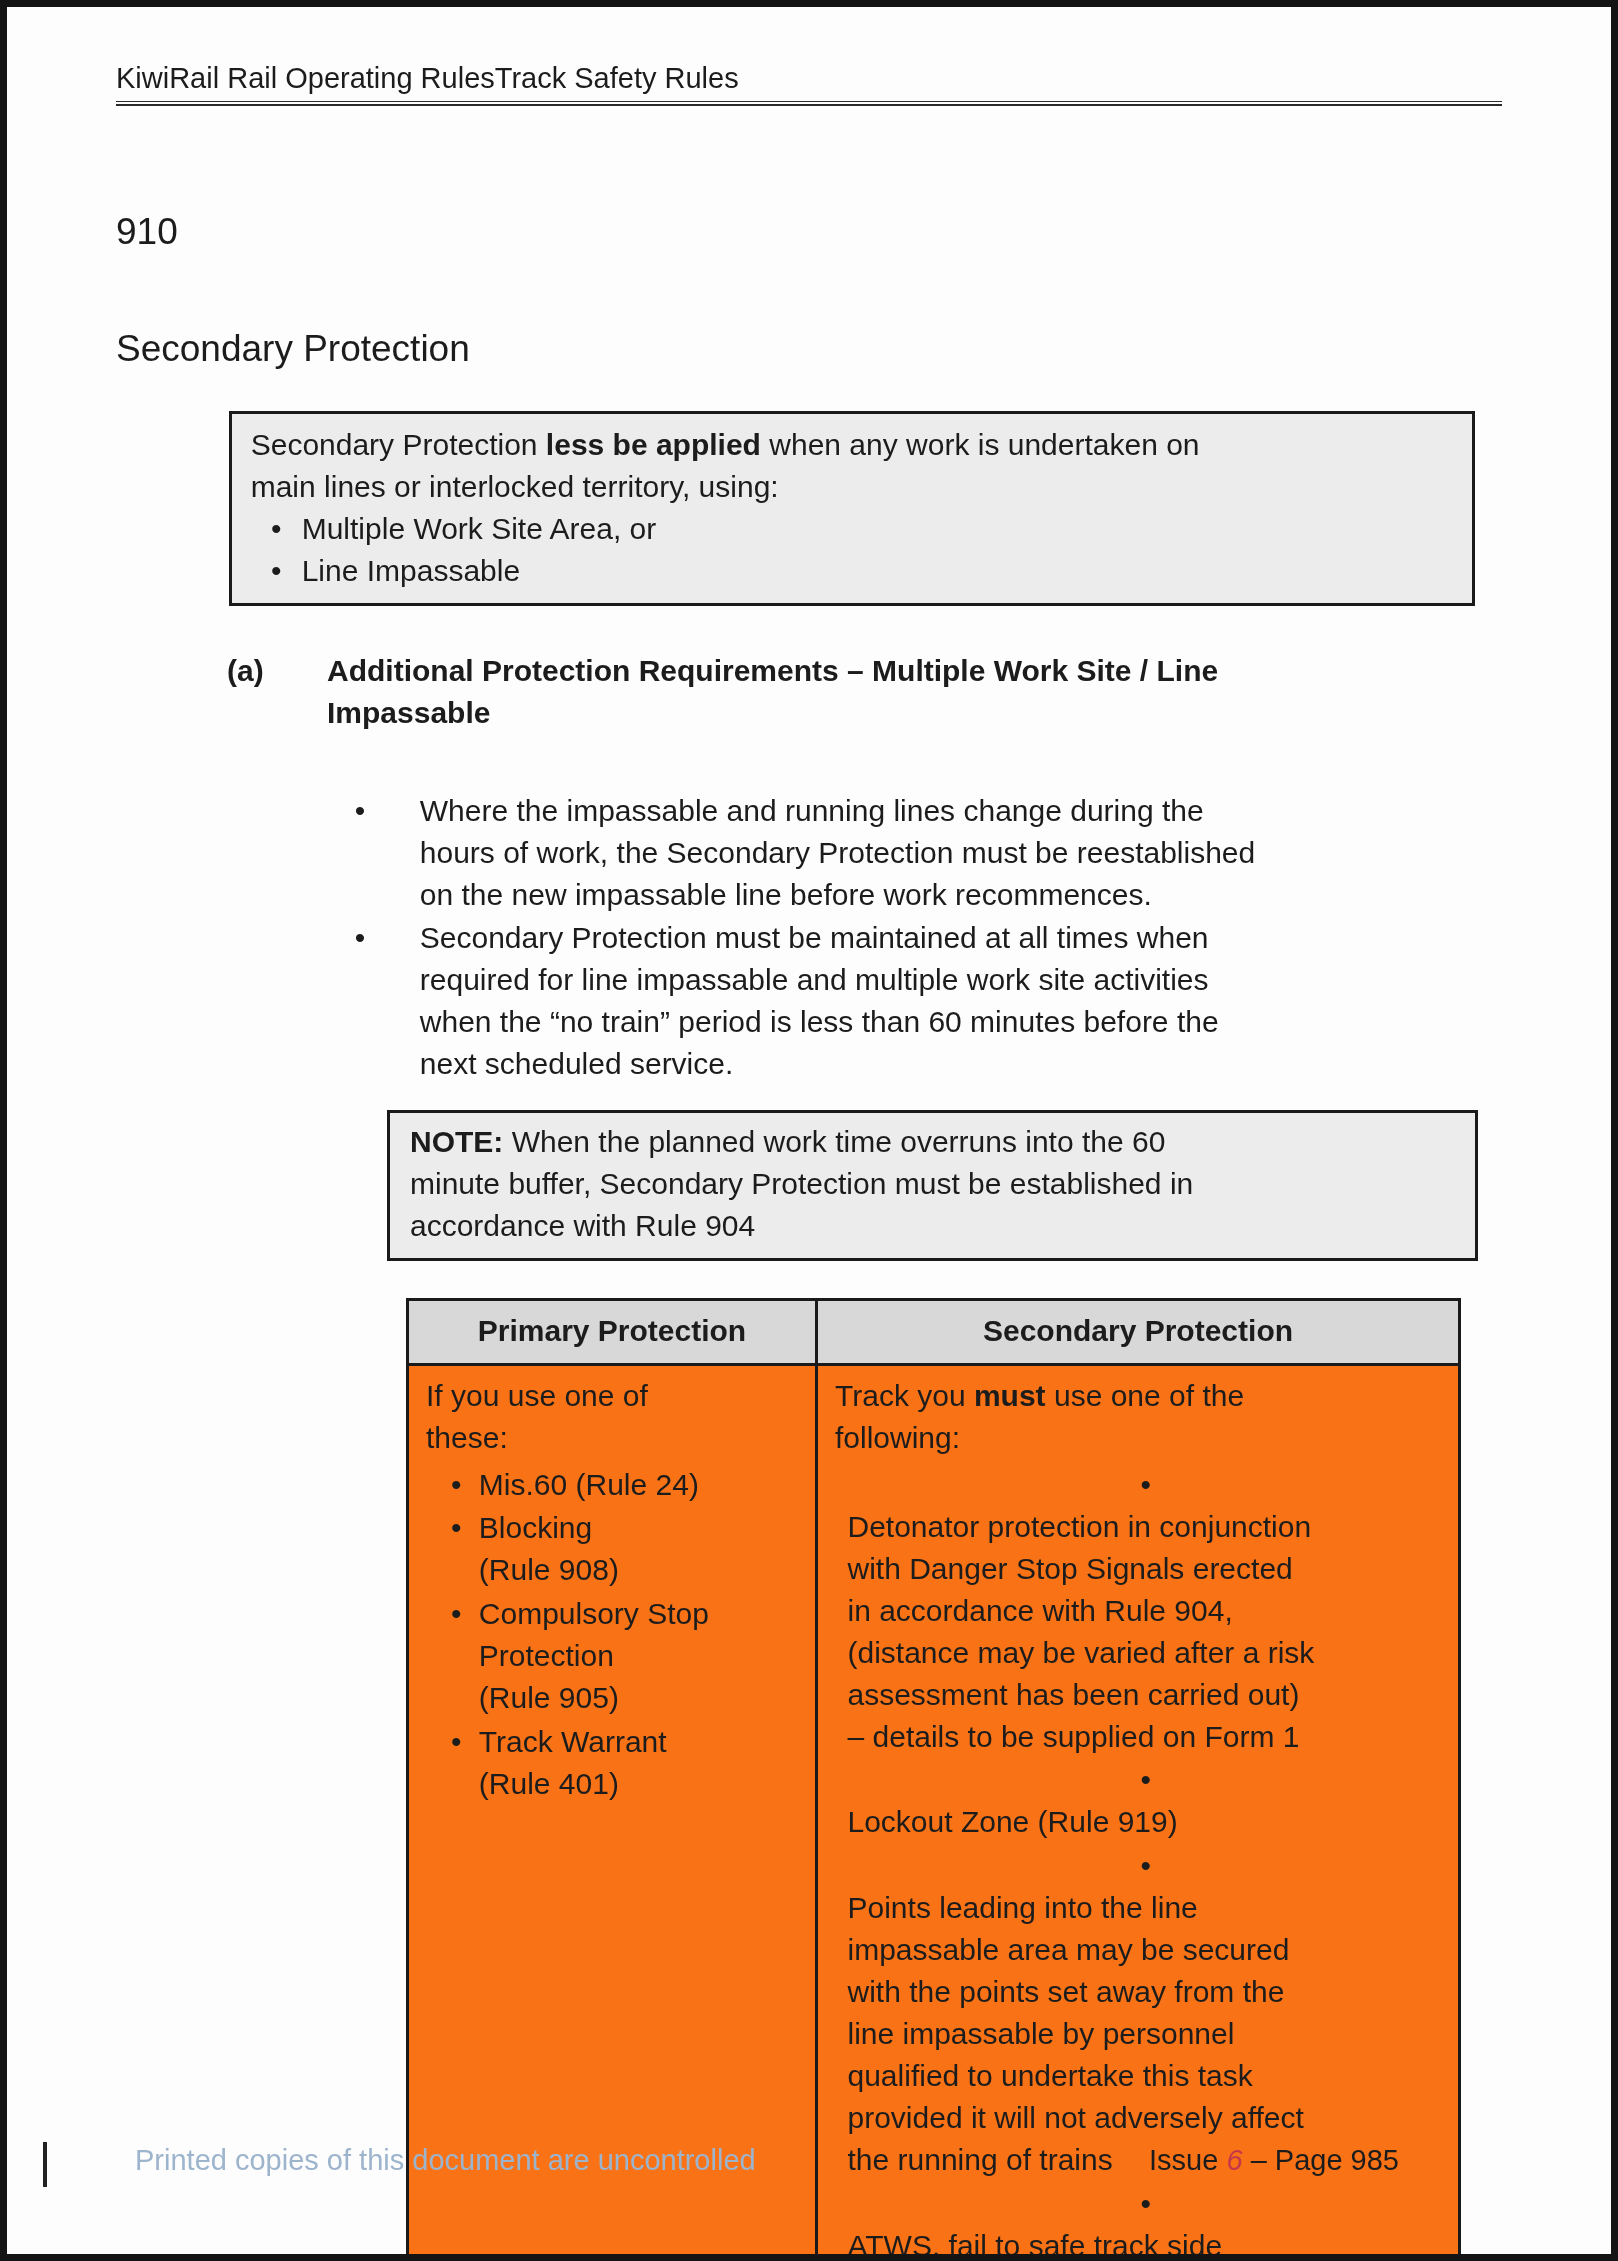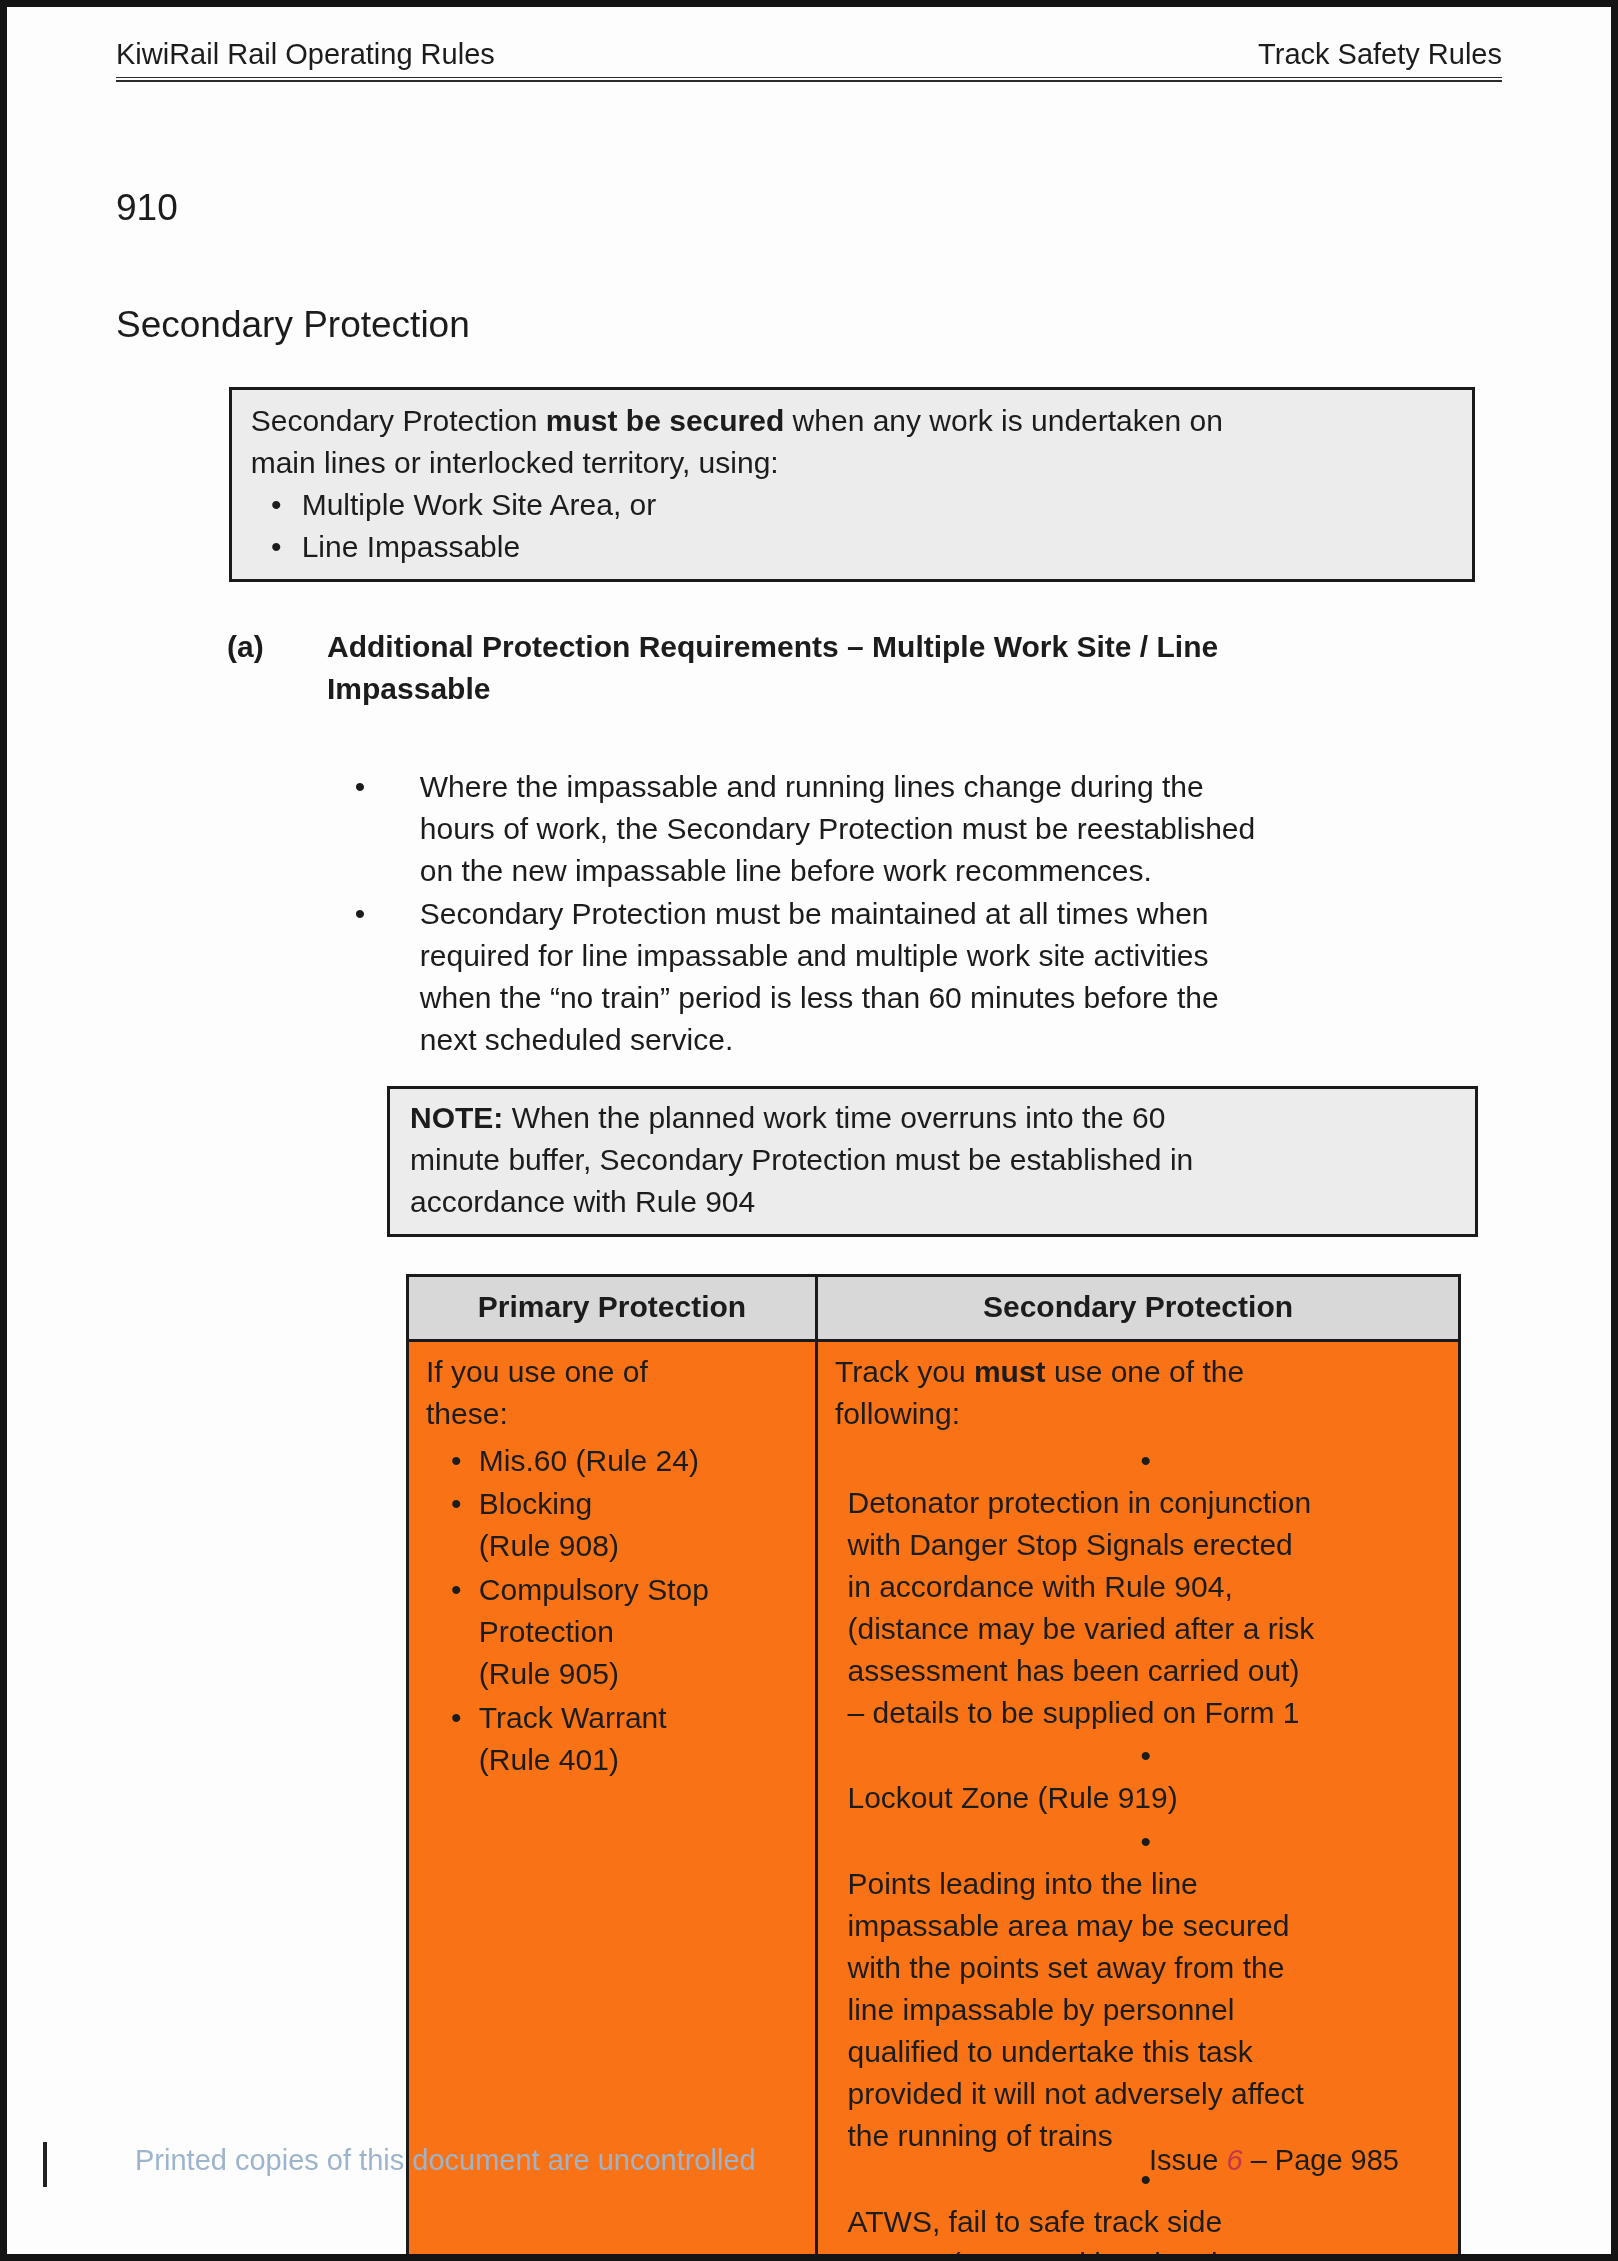--- a/index.html
+++ b/index.html
@@ -11,23 +11,23 @@
     border: 7.8px solid #141414;
     background: #fdfdfd;
     font-family: "Liberation Sans", sans-serif;
     color: #1c1c1c;
     overflow: hidden;
   }
   .content { padding: 0 109px; }
 
   
   .header {
-    padding-top: 30px;
-    display: flex;
-    justify-content: space-between;
+    padding-top: 54px;
+    display: flex;
+    justify-content: flex-start;
     font-size: 29px;
     line-height: 34px;
   }
   .header-rule {
     margin-top: 6.2px;
     height: 2.3px;
     border-top: 1.6px solid #2b2b2b;
     border-bottom: 2.3px solid #2b2b2b;
   }
 
@@ -147,21 +147,21 @@
       <span>Track Safety Rules</span>
     </div>
     <div class="header-rule"></div>
 
     <div class="section-heading">
       <span class="sec-num">910</span>
       <span class="sec-title">Secondary Protection</span>
     </div>
 
     <div class="gray-box intro-box">
-      <p><span>Secondary Protection </span><span class="bold">must be secured</span><span> when any work is undertaken on
+      <p><span>Secondary Protection </span><span class="bold">less be applied</span><span> when any work is undertaken on
 main lines or interlocked territory, using:</span></p>
       <div class="blt-row">
         <span class="blt-marker"></span>
         <span class="blt-text">Multiple Work Site Area, or</span>
       </div>
       <div class="blt-row">
         <span class="blt-marker"></span>
         <span class="blt-text">Line Impassable</span>
       </div>
     </div>

